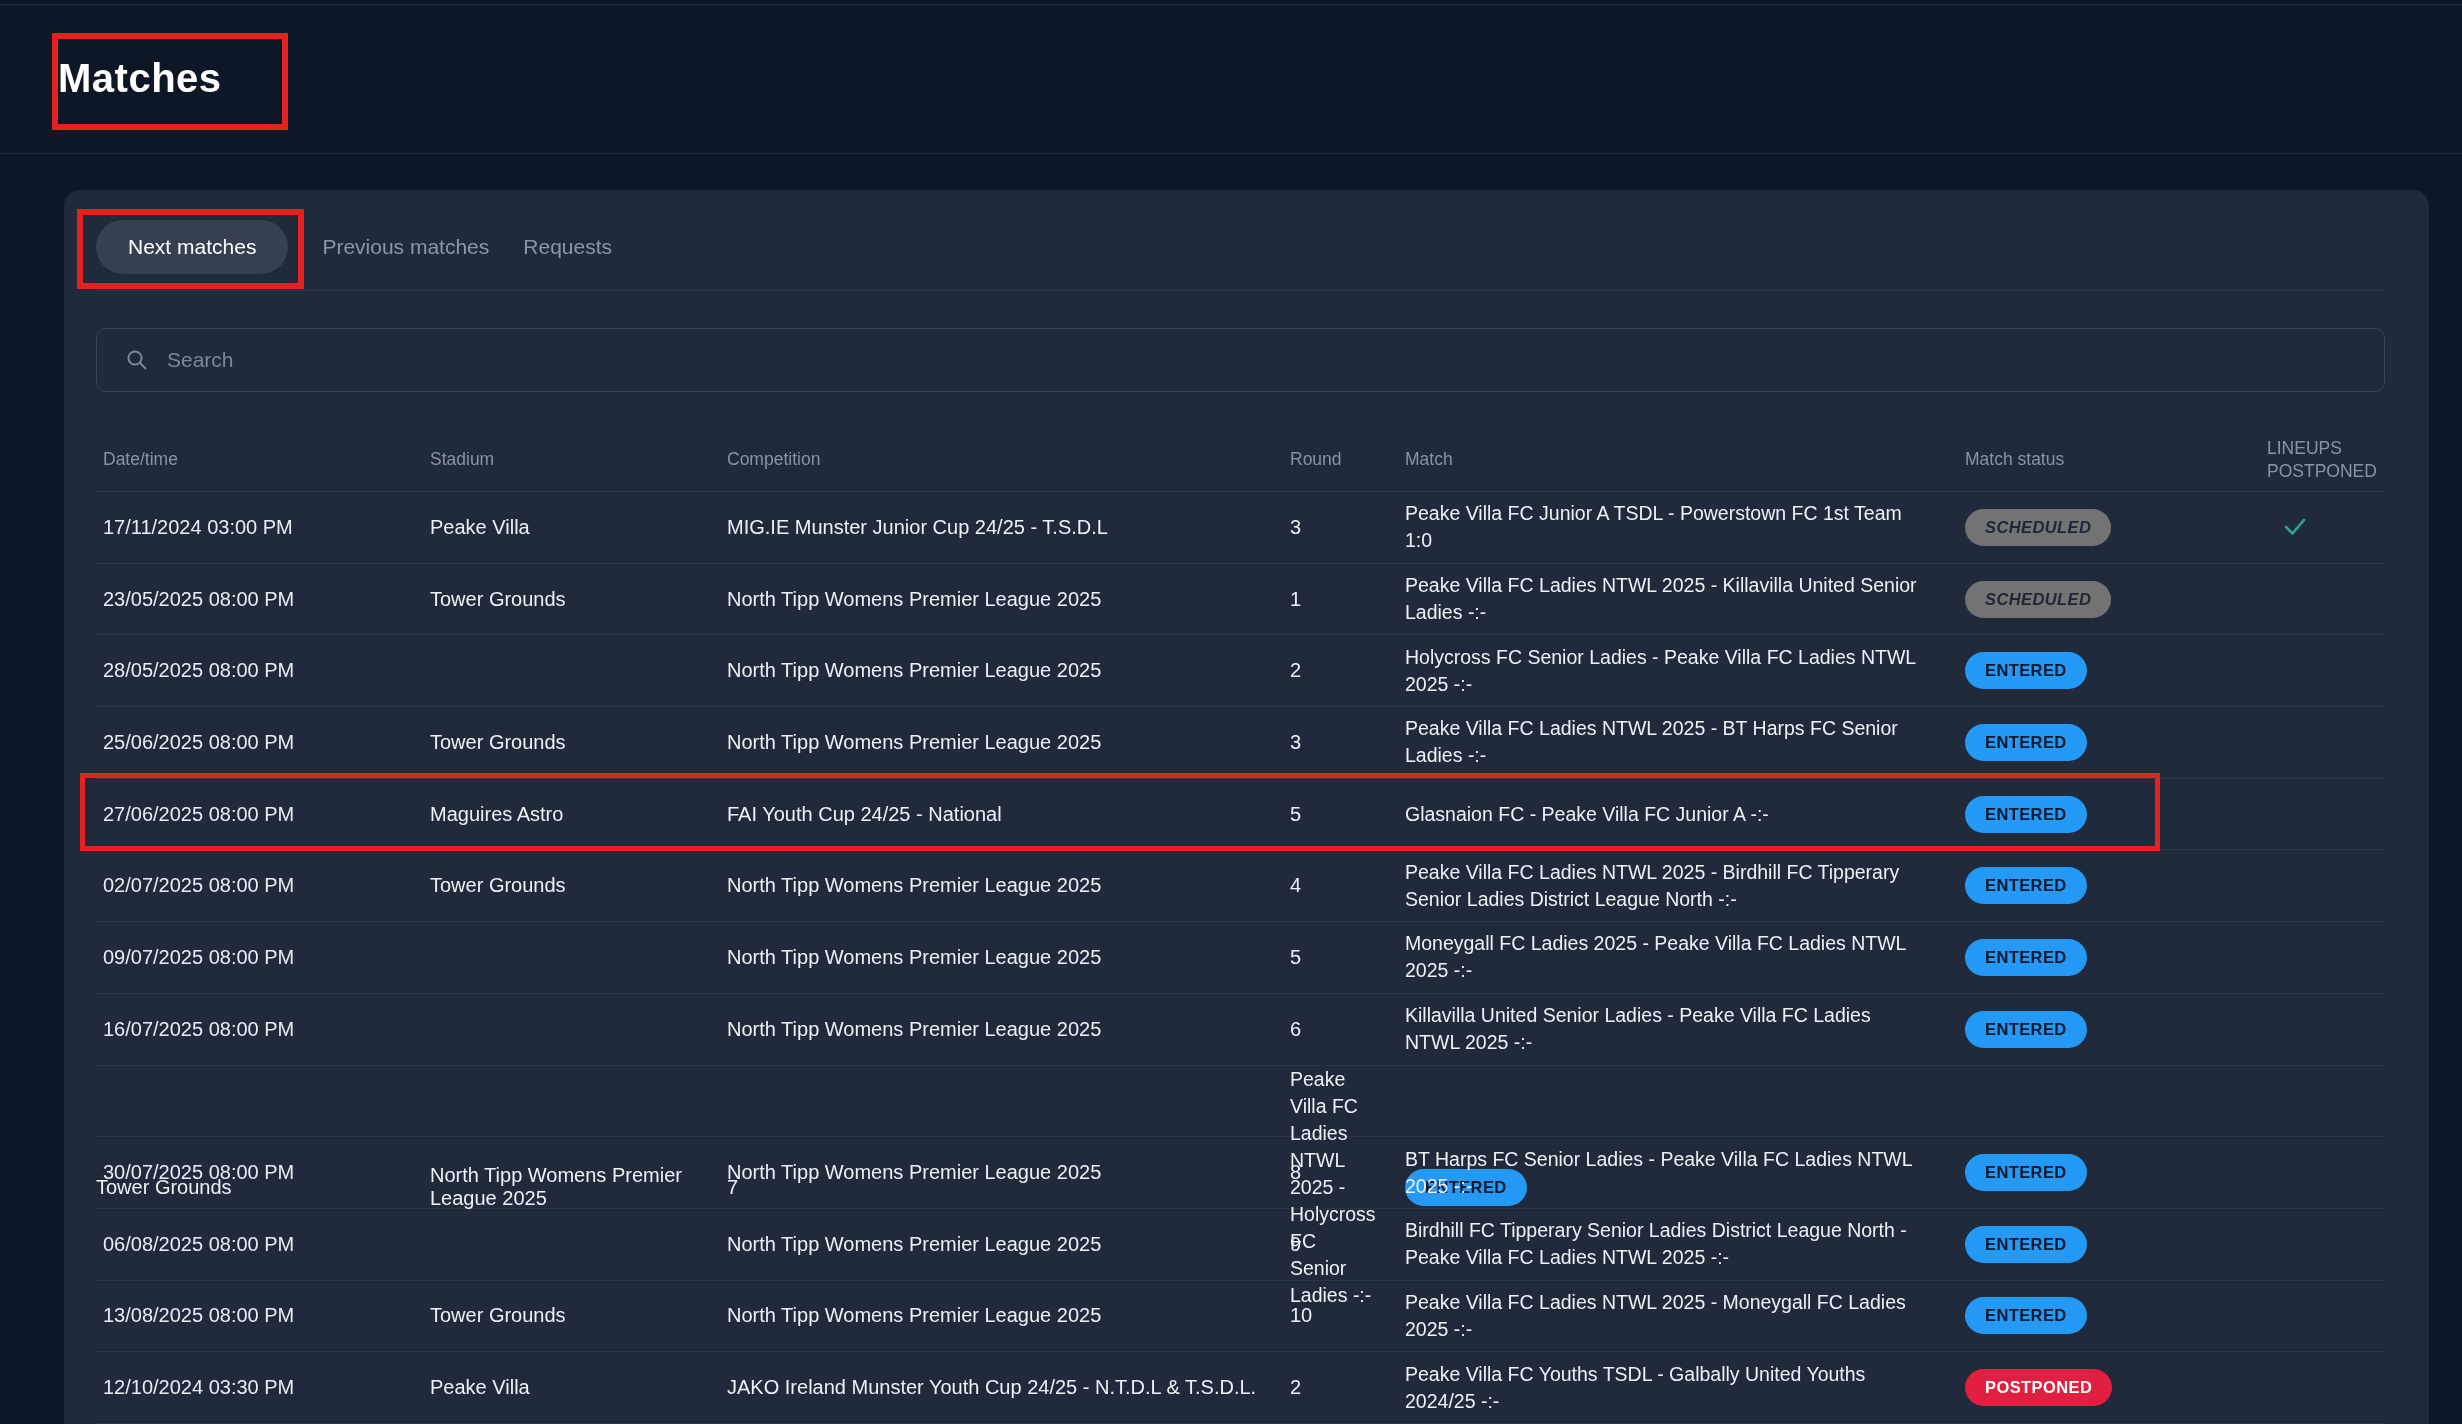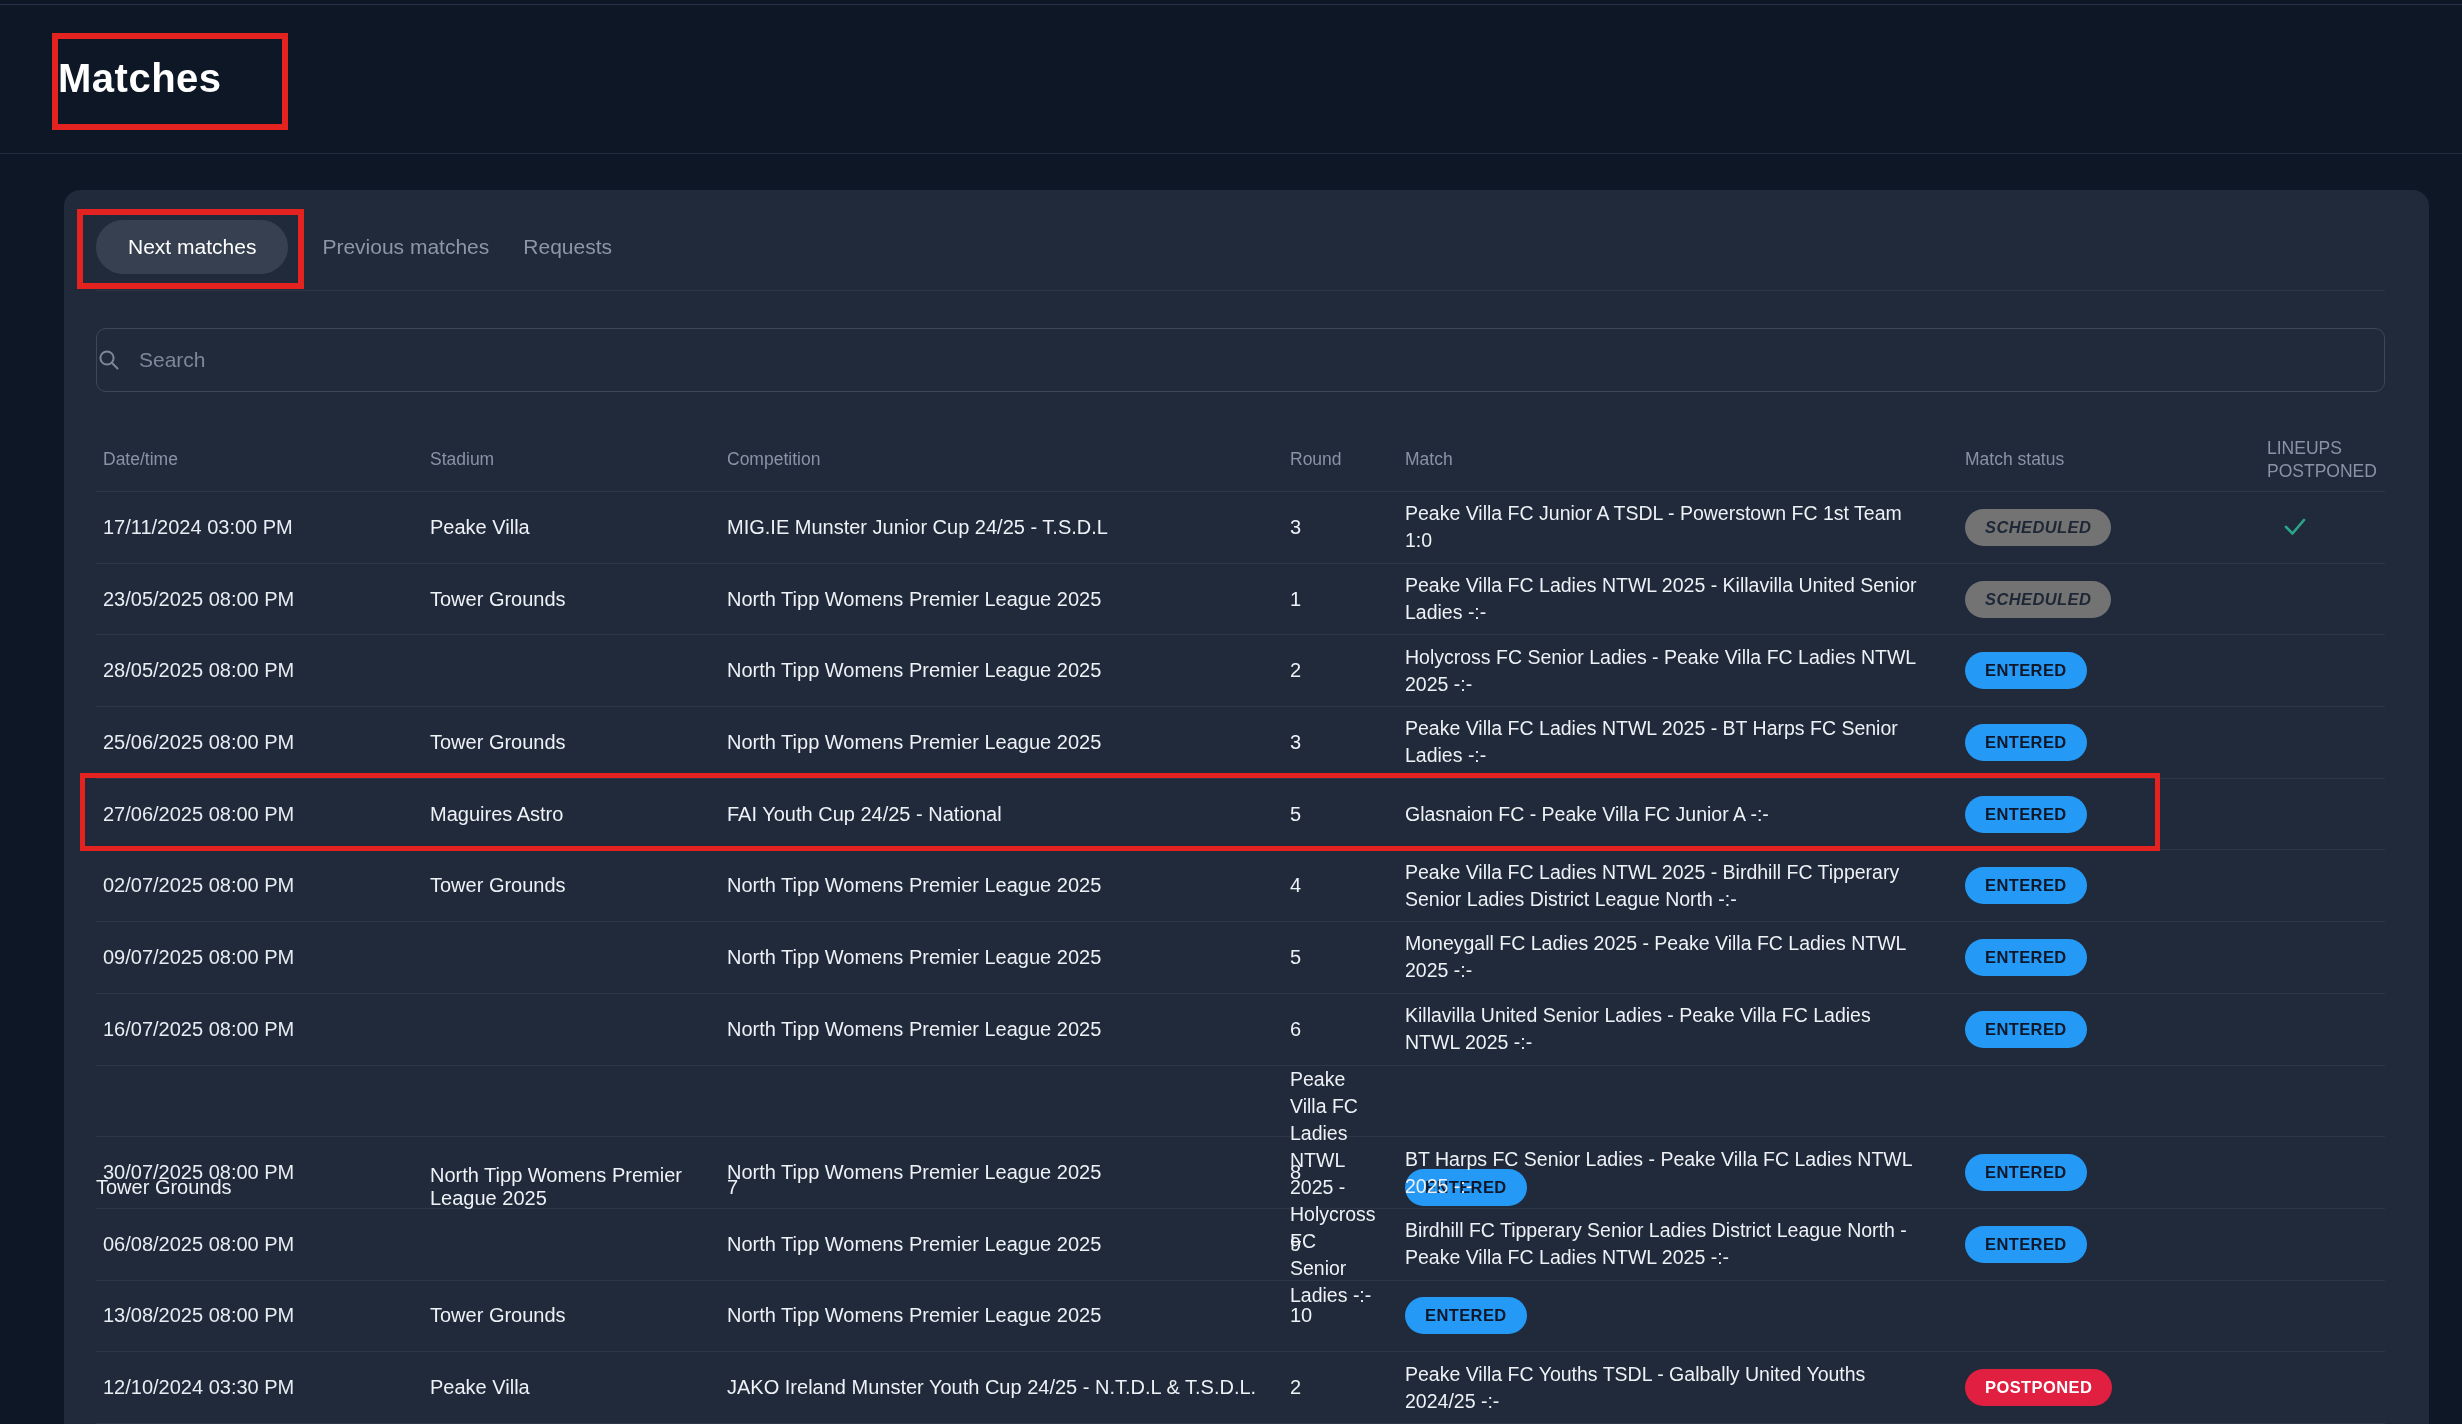--- a/index.html
+++ b/index.html
@@ -15,21 +15,21 @@
   .panel{position:absolute;left:64px;top:190px;width:2365px;height:1300px;
     background:#202a3a;border-radius:16px;box-sizing:border-box;
     padding:30px 44px 0 32px;}
   
   .tabs{display:flex;align-items:center;gap:34px;}
   .tab{font-size:21px;color:#8c96a6;padding:15px 0;border-radius:999px;cursor:pointer;}
   .tab.active{background:#364050;color:#ffffff;padding:15px 32px;}
   .tabs-divider{height:1px;background:#2c3645;margin-top:16px;}
   
   .search-box{margin-top:37px;height:64px;border:1px solid #3d4757;border-radius:10px;
-    display:flex;align-items:center;box-sizing:border-box;}
+    display:flex;align-items:center;padding-left:28px;box-sizing:border-box;}
   .search-icon{width:24px;height:24px;flex:0 0 auto;}
   .search-input{background:transparent;border:none;outline:none;color:#dfe5ee;
     font-size:21px;margin-left:16px;width:90%;font-family:"Liberation Sans",sans-serif;}
   .search-input::placeholder{color:#7d8798;}
   
   .table{margin-top:36px;}
   .tr{display:grid;grid-template-columns:334px 297px 563px 115px 560px 280px 140px;
     border-bottom:1px solid #2c3646;}
   .tr.head{height:63px;}
   .tr.body-row{height:70.7px;}
@@ -243,20 +243,21 @@
     <div class="td c-lineups">
       
     </div>
   </div>
 
   <div class="tr body-row">
     <div class="td c-date">13/08/2025 08:00 PM</div>
     <div class="td c-stadium">Tower Grounds</div>
     <div class="td c-comp">North Tipp Womens Premier League 2025</div>
     <div class="td c-round">10</div>
+    <div class="td c-match">Peake Villa FC Ladies NTWL 2025 - Moneygall FC Ladies 2025 -:-</div>
     <div class="td c-status">
       <span class="badge badge--entered">ENTERED</span>
     </div>
     <div class="td c-lineups">
       
     </div>
   </div>
 
   <div class="tr body-row">
     <div class="td c-date">12/10/2024 03:30 PM</div>

